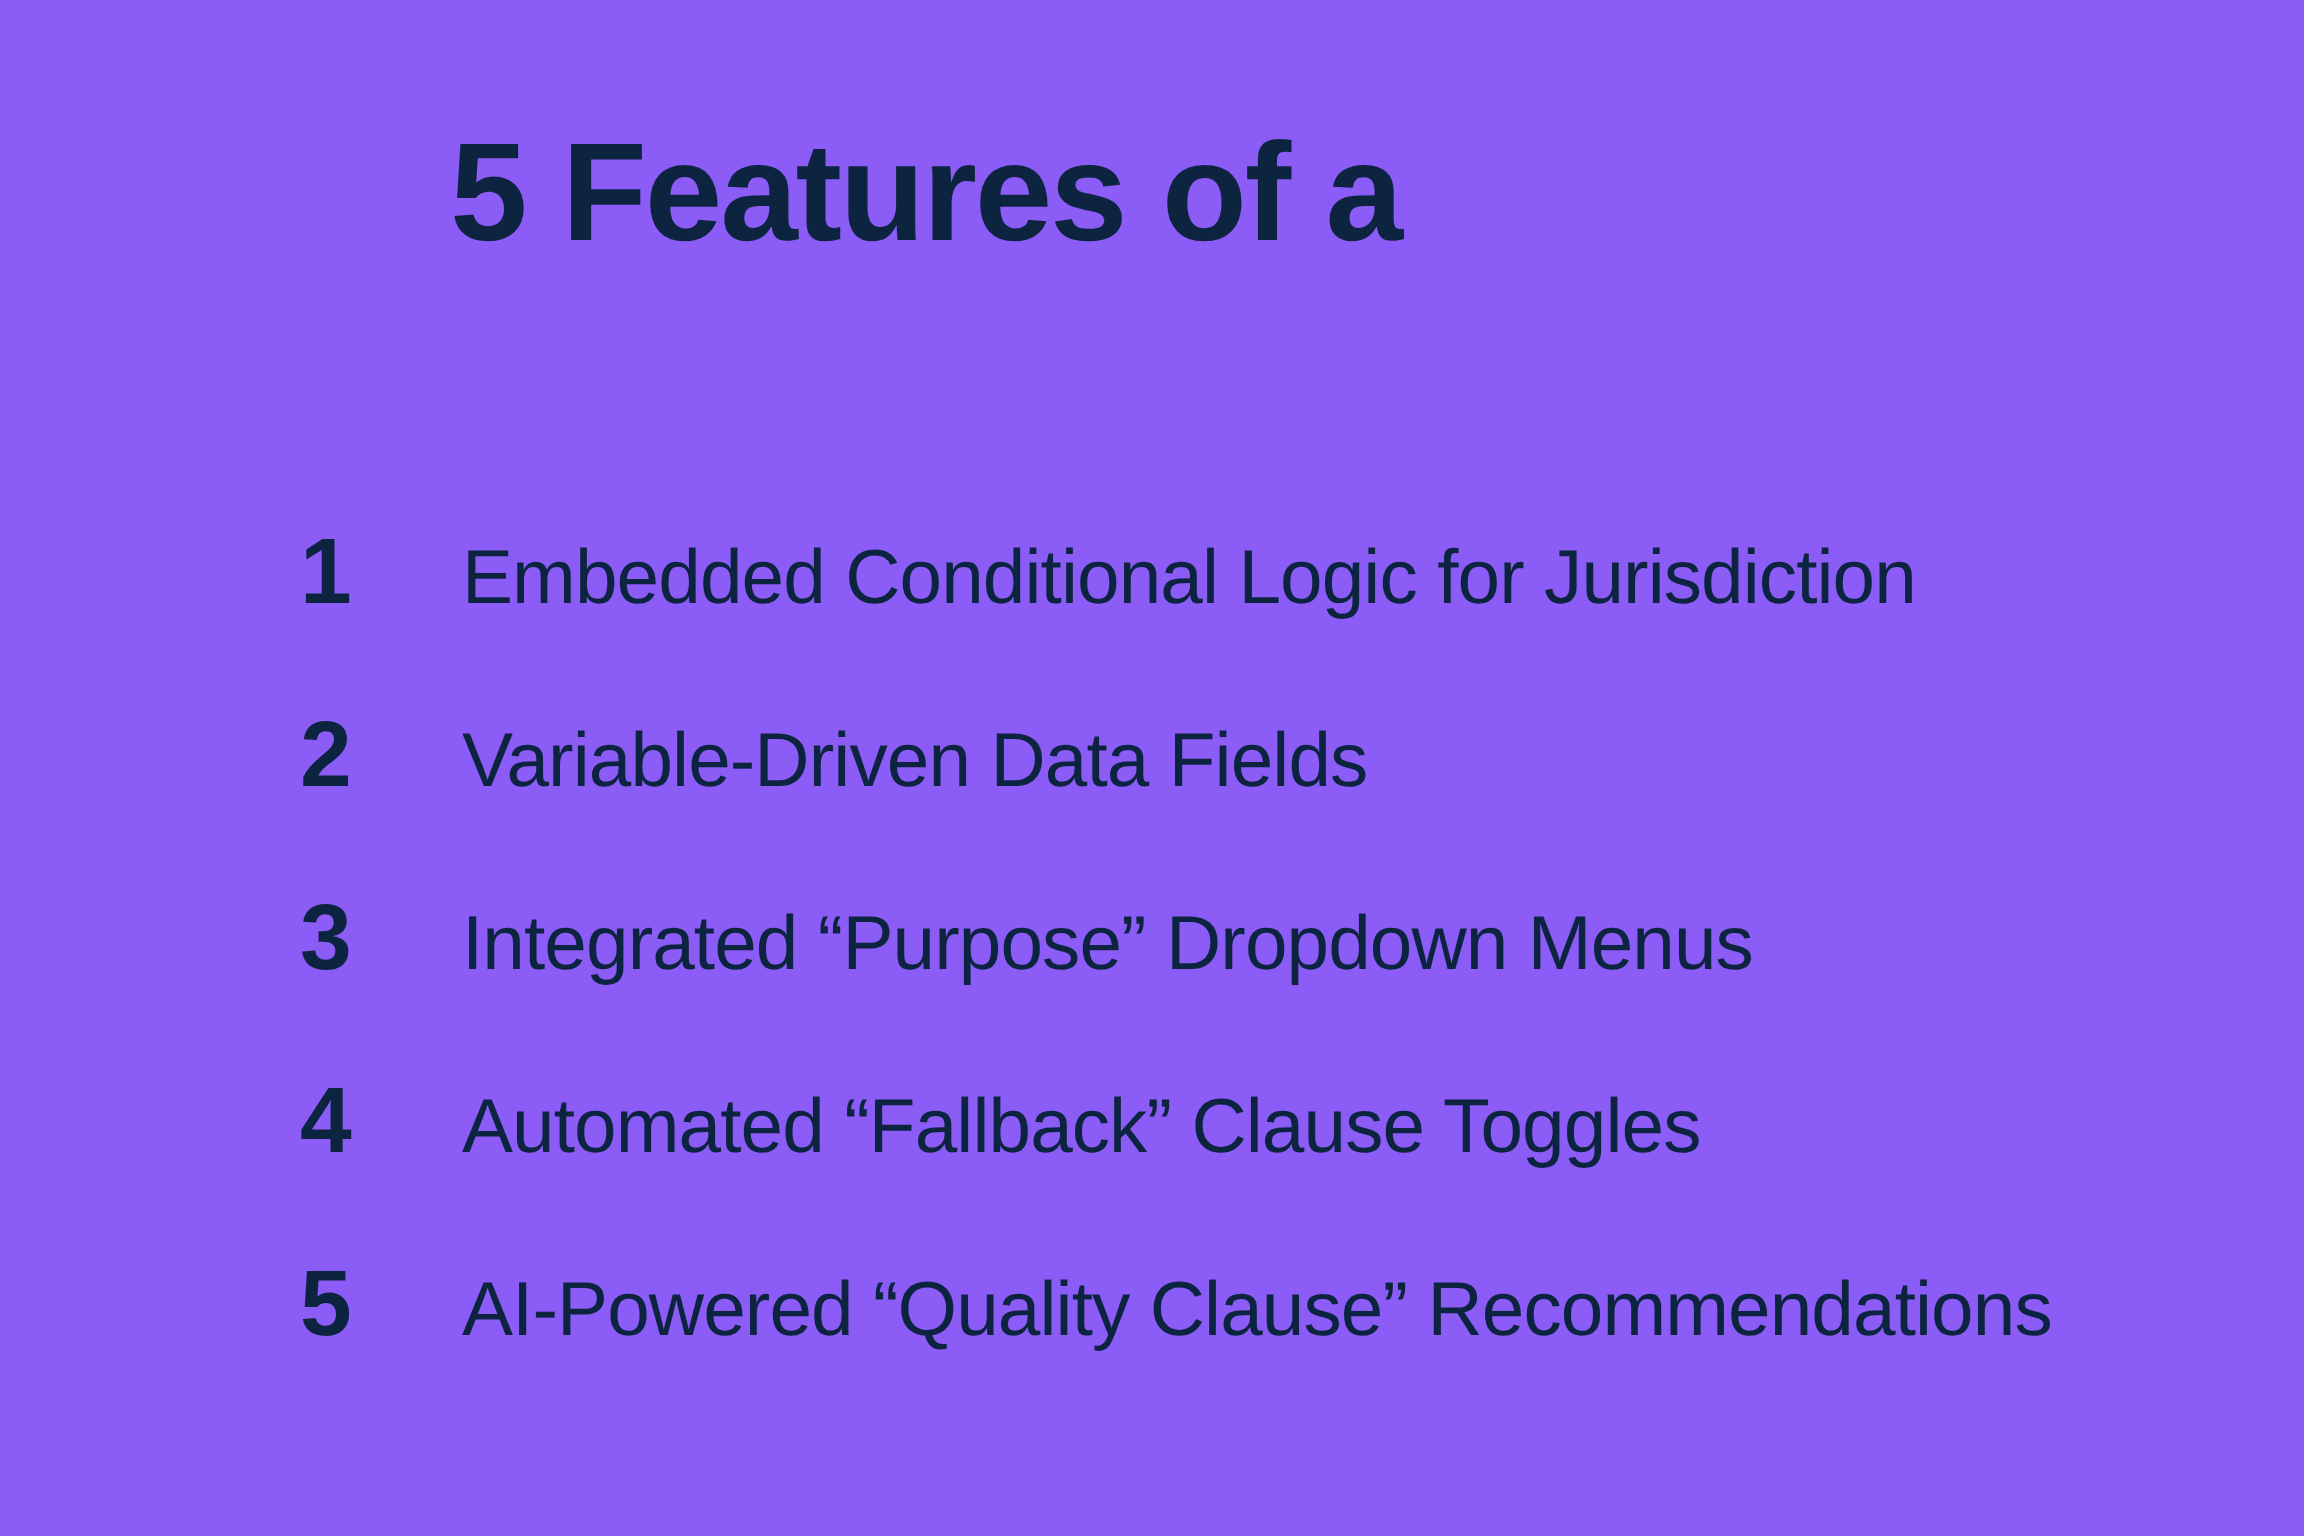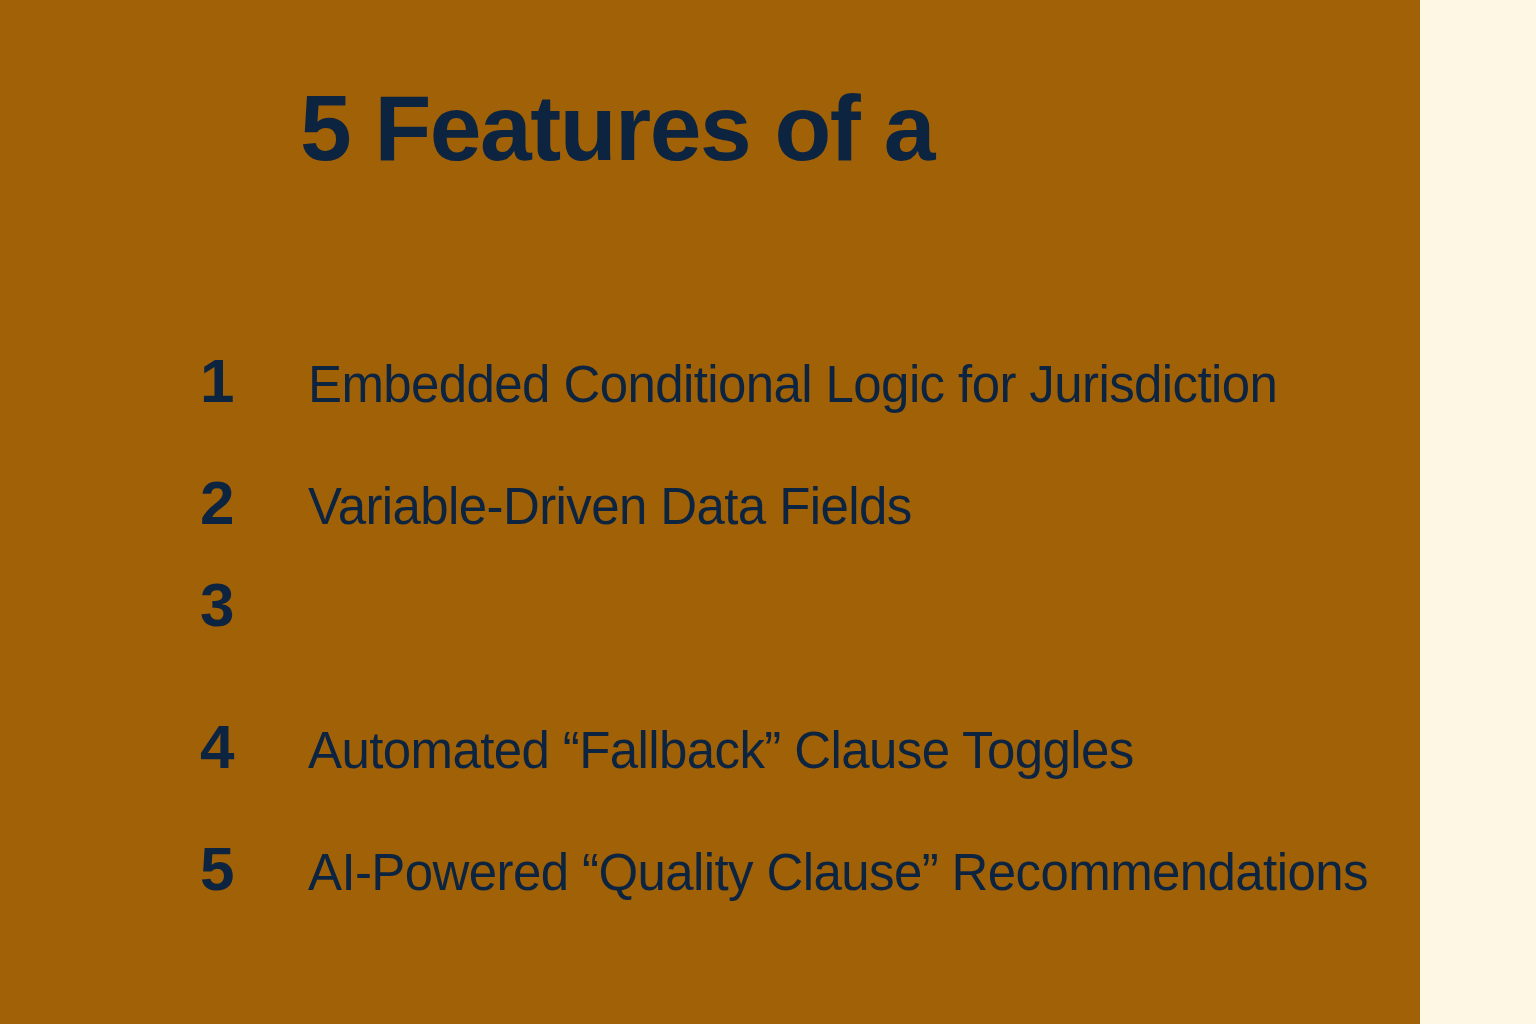--- a/index.html
+++ b/index.html
@@ -8,23 +8,23 @@
   }
   body {
     width: 1536px;
     height: 1024px;
     background: #fdf7e3;
     font-family: "Liberation Sans", sans-serif;
     overflow: hidden;
   }
   .slide {
     position: relative;
-    width: 1420px;
+    width: 1536px;
     height: 1024px;
-    background: #a16207;
+    background: #8b5cf6;
     box-sizing: border-box;
   }
   .title {
     position: absolute;
     left: 300px;
     top: 78px;
     width: 1120px;
     color: #0d2440;
     font-size: 93px;
     font-weight: bold;
@@ -82,20 +82,21 @@
       <div class="item-label">Embedded Conditional Logic for Jurisdiction</div>
     </div>
 
     <div class="list-item">
       <div class="item-number">2</div>
       <div class="item-label">Variable-Driven Data Fields</div>
     </div>
 
     <div class="list-item">
       <div class="item-number">3</div>
+      <div class="item-label">Integrated “Purpose” Dropdown Menus</div>
     </div>
 
     <div class="list-item">
       <div class="item-number">4</div>
       <div class="item-label">Automated “Fallback” Clause Toggles</div>
     </div>
 
     <div class="list-item">
       <div class="item-number">5</div>
       <div class="item-label">AI-Powered “Quality Clause” Recommendations</div>

